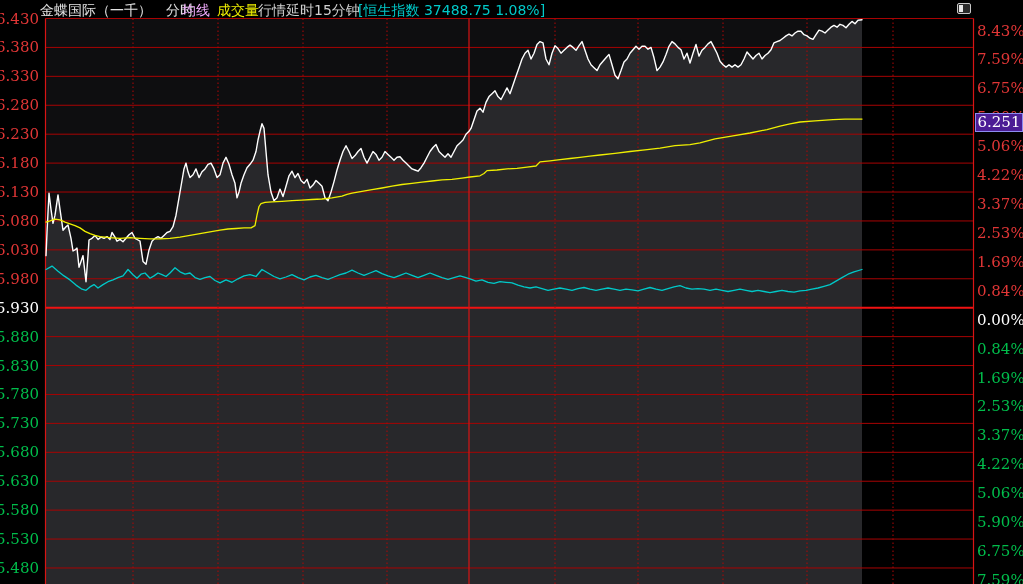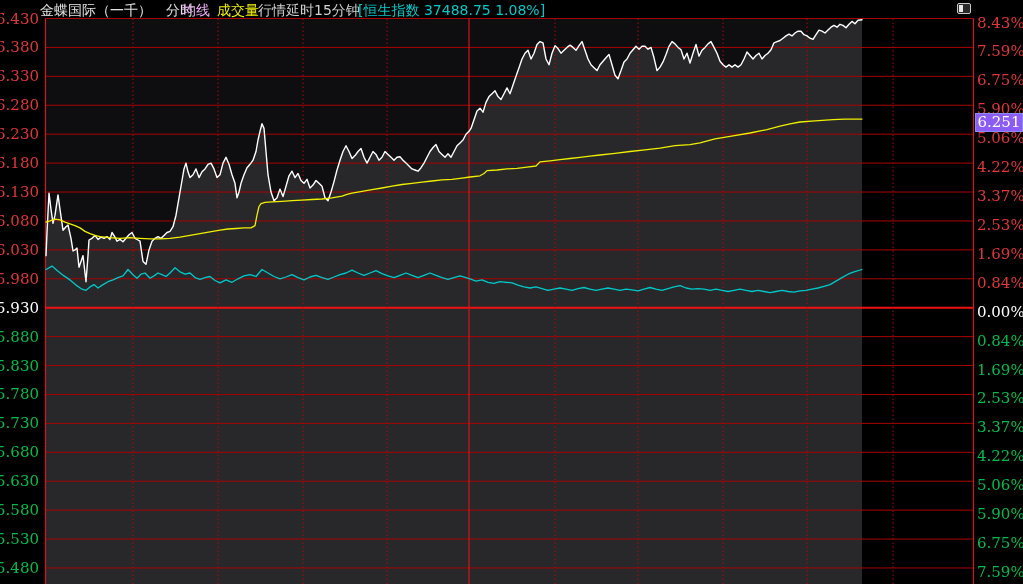--- a/index.html
+++ b/index.html
@@ -3,27 +3,27 @@
 <meta charset="utf-8">
 <style>
   html,body{margin:0;padding:0;background:#000;}
   .screen{position:relative;width:1023px;height:584px;background:#000;overflow:hidden;
           font-family:"DejaVu Sans","Liberation Sans",sans-serif;}
   .hdr-item{position:absolute;top:2px;font-size:14px;line-height:16px;white-space:nowrap;}
   .axis-label{position:absolute;transform:translateY(-50%);line-height:1;
               font-family:"DejaVu Serif","Liberation Serif",serif;font-size:15px;white-space:nowrap;}
   #left-axis{position:absolute;left:0;top:0;width:41px;height:584px;}
   #left-axis .axis-label{right:2px;}
-  #right-axis{position:absolute;left:977px;top:4px;width:46px;height:492px;}
+  #right-axis{position:absolute;left:977px;top:12px;width:46px;height:492px;}
   #right-axis .axis-label{left:0;}
   .tone-up{color:#e03636;}
   .tone-down{color:#00bd4b;}
   .tone-flat{color:#ffffff;}
   #chart-svg{position:absolute;left:0;top:0;}
-  .badge{position:absolute;left:975px;width:46px;height:17px;background:#8b5cf6;
+  .badge{position:absolute;left:975px;width:46px;height:17px;background:#4c1d95;
          border:1px solid #8c8cf0;color:#fff;font-family:"DejaVu Serif","Liberation Serif",serif;
          font-size:15px;line-height:16px;text-align:center;z-index:5;}
   .corner-icon{position:absolute;left:957px;top:3px;width:12px;height:9px;background:#2a2a2a;
                border:1px solid #c8c8c8;border-radius:2px;z-index:4;}
   .corner-icon .pane{position:absolute;left:1px;top:1px;width:4px;height:7px;background:#e8e8e8;}
 </style>
 </head>
 <body>
 
 <div class="screen">

